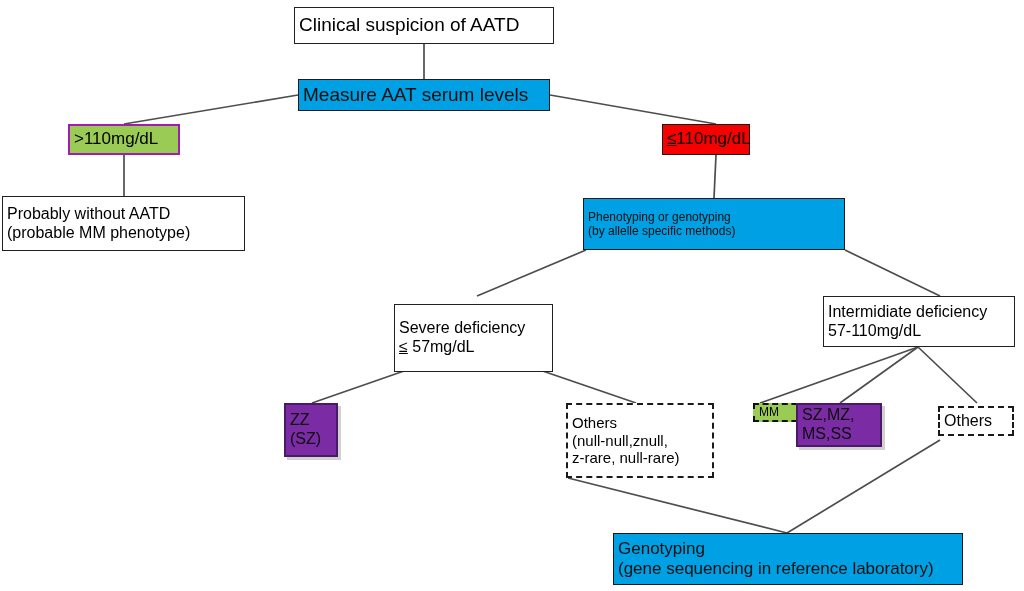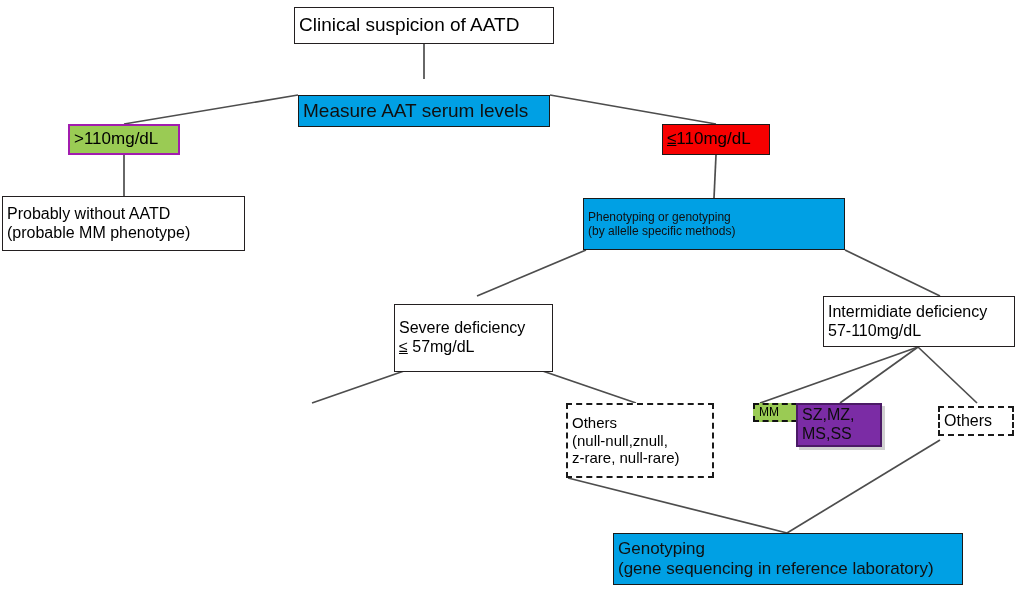--- a/index.html
+++ b/index.html
@@ -110,33 +110,33 @@
       <line x1="940" y1="440" x2="787" y2="533"></line>
     </g>
   </svg>
 
   <div class="node plain" style="left:294px; top:7px; width:260px; height:37px; font-size:19px;">
     <div class="lines">
       <span class="ln">Clinical suspicion of AATD</span>
     </div>
   </div>
 
-  <div class="node blue" style="left:298px; top:79px; width:252px; height:32px; font-size:19px;margin-top:16px;">
+  <div class="node blue" style="left:298px; top:79px; width:252px; height:32px; font-size:19px;">
     <div class="lines">
       <span class="ln">Measure AAT serum levels</span>
     </div>
   </div>
 
   <div class="node green" style="left:68px; top:124px; width:112px; height:31px; font-size:17px;">
     <div class="lines">
       <span class="ln">&gt;110mg/dL</span>
     </div>
   </div>
 
-  <div class="node red" style="left:662px; top:124px; width:108px; height:31px; font-size:17px;">
+  <div class="node red" style="left:662px; top:124px; width:88px; height:31px; font-size:17px;">
     <div class="lines">
       <span class="ln">
         <span class="u">≤</span><span>110mg/dL</span>
       </span>
     </div>
   </div>
 
   <div class="node plain" style="left:2px; top:196px; width:243px; height:55px; font-size:16px;">
     <div class="lines">
       <span class="ln">Probably without AATD</span>
@@ -160,20 +160,26 @@
     </div>
   </div>
 
   <div class="node plain" style="left:823px; top:296px; width:192px; height:51px; font-size:16px;">
     <div class="lines">
       <span class="ln">Intermidiate deficiency</span>
       <span class="ln">57-110mg/dL</span>
     </div>
   </div>
 
+  <div class="node purple" style="left:284px; top:403px; width:54px; height:54px; font-size:16px;">
+    <div class="lines">
+      <span class="ln">ZZ</span>
+      <span class="ln">(SZ)</span>
+    </div>
+  </div>
 
   <div class="node dashed" style="left:566px; top:403px; width:148px; height:75px; font-size:15px;">
     <div class="lines">
       <span class="ln">Others</span>
       <span class="ln">(null-null,znull,</span>
       <span class="ln">z-rare, null-rare)</span>
     </div>
   </div>
 
   <div class="node green-dashed" style="left:753px; top:403px; width:54px; height:19px; font-size:12px;">

